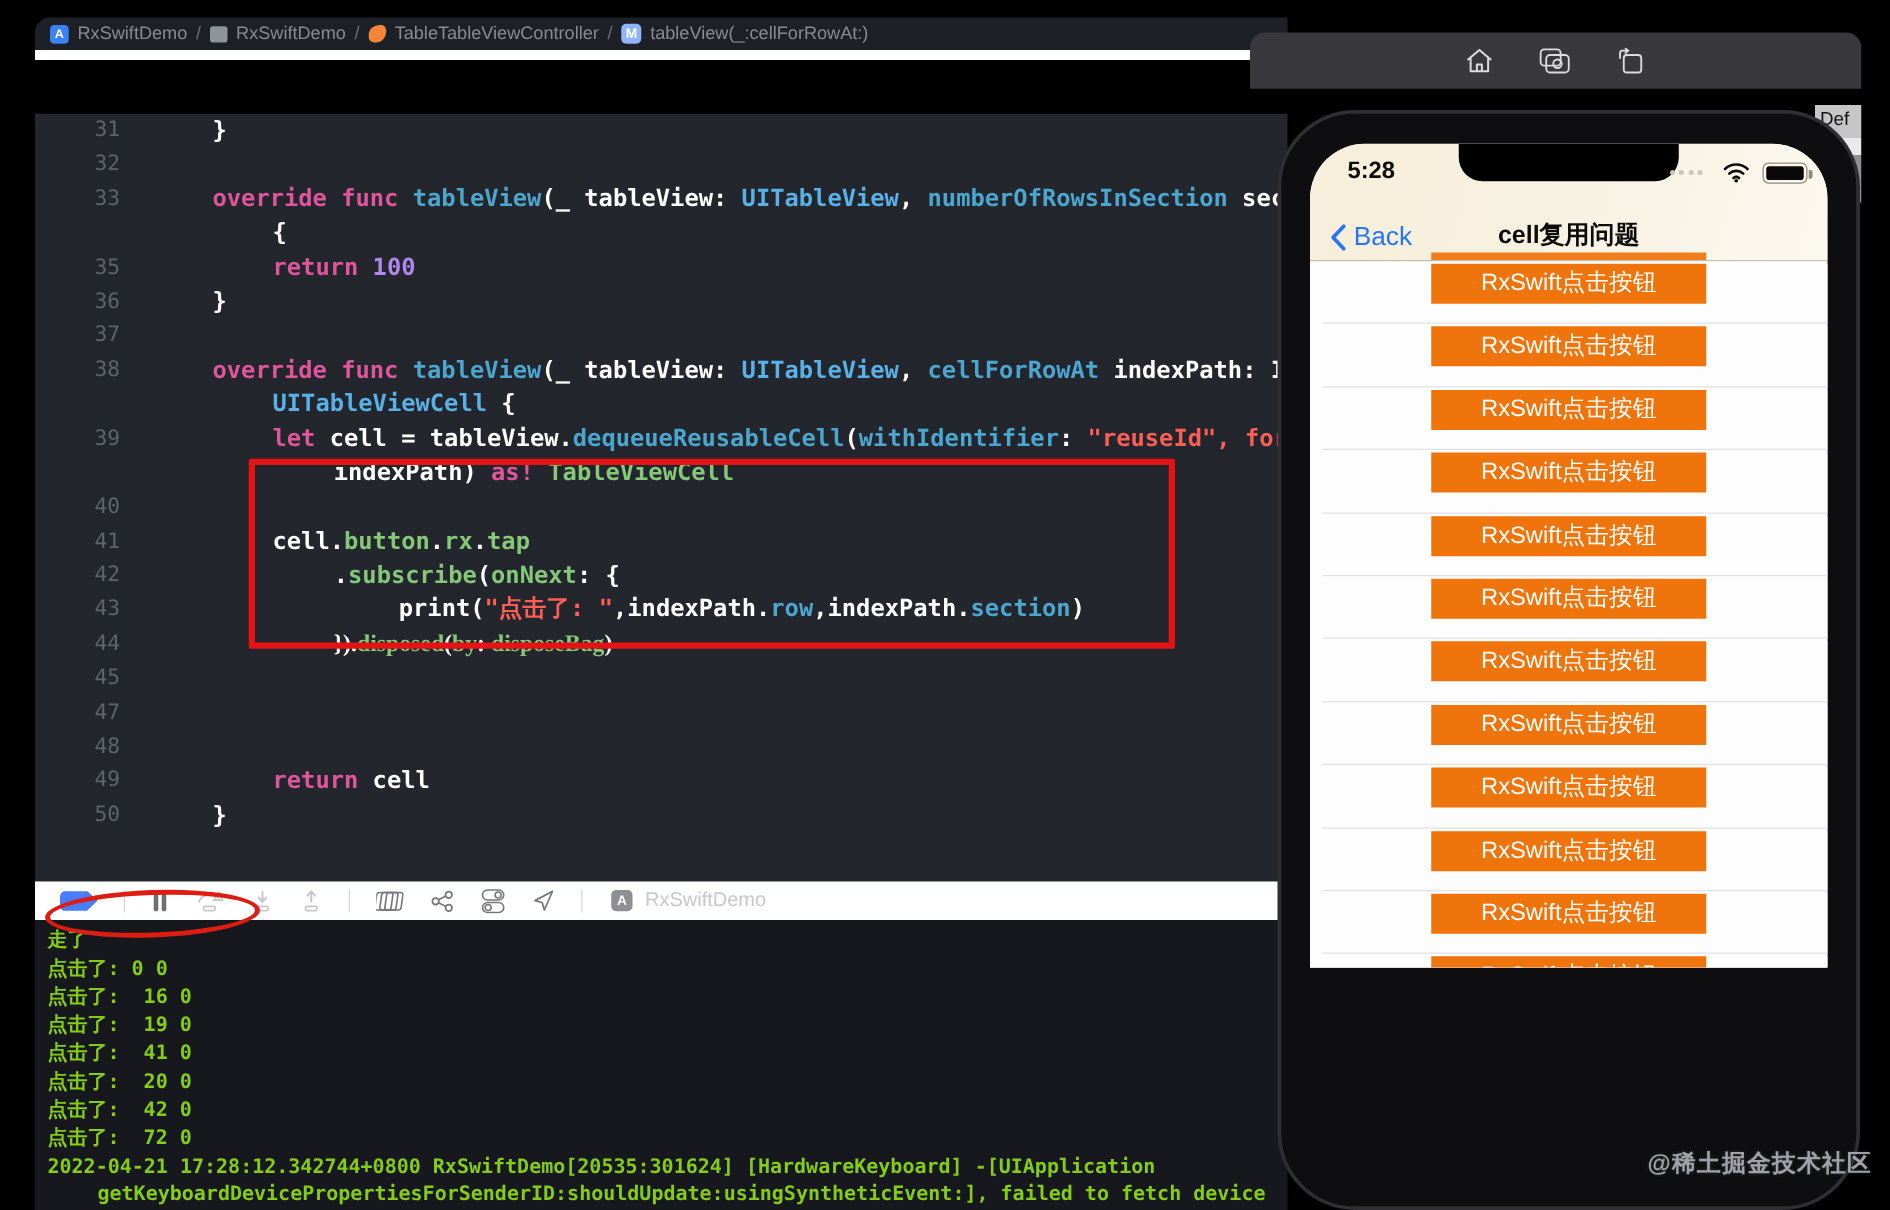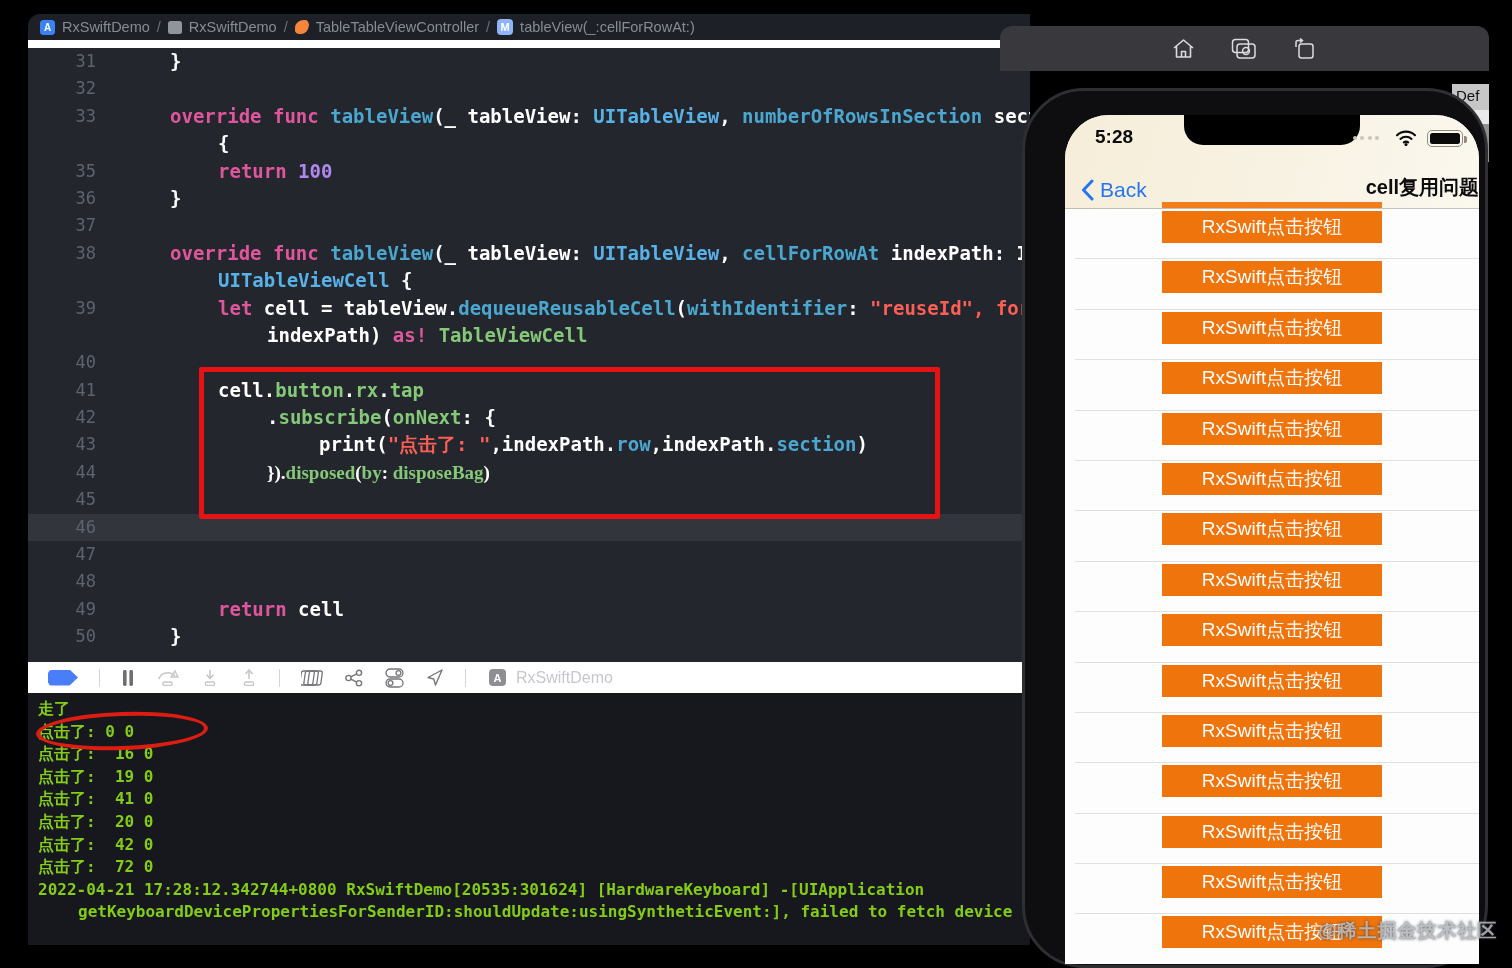--- a/index.html
+++ b/index.html
@@ -15,21 +15,21 @@
   .bc-sep { color:#6b7078; }
   .ic-app { width:15px; height:15px; background:#3b82f7; border-radius:3.5px; color:#fff;
             font-size:10px; font-weight:bold; display:flex; align-items:center; justify-content:center; }
   .ic-folder { width:14px; height:13px; background:#90949b; border-radius:2.5px; }
   .ic-swift { width:14px; height:14px; background:#f4863b; border-radius:70% 30% 65% 35% / 60% 40% 70% 30%; }
   .ic-method { width:16px; height:16px; background:#8fb4f9; border-radius:4px; color:#fff;
                font-size:11px; font-weight:bold; display:flex; align-items:center; justify-content:center; }
   .white-strip { height:8px; background:#ffffff; }
 
   .editor { height:614px; background:#23262d; position:relative; overflow:hidden;
-            font-family:"DejaVu Sans Mono", monospace; font-weight:bold; font-size:19px; }
+            font-family:"DejaVu Sans Mono", monospace; font-weight:bold; font-size:19px;margin-top:43px; }
   .code-row { height:27.4px; line-height:27.4px; white-space:pre; display:flex; }
   .code-row.hl { background:#32353c; }
   .gutter { width:68px; flex:0 0 68px; text-align:right; color:#5d646e;
             font-size:17px; font-weight:normal; }
   .code { white-space:pre; }
   .tk-pl { color:#ffffff; } .tk-kw { color:#e0569c; } .tk-mb { color:#4ba7cf; }
   .tk-ty { color:#58b2e8; } .tk-cmt { color:#5fc463; } .tk-fn { color:#84c878; }
   .tk-num { color:#af87ef; } .tk-str { color:#fc5f55; }
 
   .debugbar { height:31px; background:#ffffff; display:flex; align-items:center;
@@ -59,39 +59,39 @@
                   color:#111; font-size:15px; padding:3px 0 0 4px; }
 
   
   #sim-toolbar { position:absolute; left:1000px; top:26px; width:489px; height:45px;
                  background:#39383d; border-radius:12px 12px 0 0; z-index:3; }
   .sim-icons { position:absolute; left:172px; top:0; height:45px; display:flex;
                align-items:center; gap:36px; }
 
   #phone { position:absolute; left:1022px; top:88px; width:466px; height:880px; z-index:4;
            background:#0e0e10; border:3px solid #2e2e33; border-radius:62px; }
-  .screen { position:absolute; left:23px; top:24px; width:414px; height:849px;
-            border-radius:44px 44px 0 0; overflow:hidden; background:#fff;margin-left:17px; }
+  .screen { position:absolute; left:23px; top:24px; width:414px; height:659px;
+            border-radius:44px 44px 0 0; overflow:hidden; background:#fff; }
   .navarea { position:relative; height:94px;
              background:linear-gradient(105deg,#f6eed9 0%,#f8f2e3 55%,#fbf8ef 100%); }
   .notch { position:absolute; left:50%; top:0; transform:translateX(-50%); width:176px; height:30px;
            background:#000; border-radius:0 0 19px 19px; }
   .time { position:absolute; left:30px; top:11px; font-size:19px; font-weight:bold; color:#0c0c0d; }
   .celldots { position:absolute; right:100px; top:21px; display:flex; gap:3.5px; }
   .celldots i { width:4px; height:4px; border-radius:50%; background:#cbc5b2; }
   .wifi { position:absolute; right:62px; top:15px; }
   .battery { position:absolute; right:16px; top:15px; width:36px; height:17px;
              border:1.5px solid #8f8b7c; border-radius:5px; }
   .battery .fill { position:absolute; left:2px; top:2px; right:2px; bottom:2px;
                    background:#0a0a0a; border-radius:2.5px; }
   .battery .nub { position:absolute; right:-5px; top:5px; width:3px; height:7px;
                   background:#8f8b7c; border-radius:0 2px 2px 0; }
   .back-btn { position:absolute; left:16px; bottom:7px; display:flex; align-items:center;
               gap:6px; color:#2476f5; font-size:21px; }
-  .nav-title { position:absolute; left:0; right:0; bottom:8px; text-align:right;
+  .nav-title { position:absolute; left:0; right:0; bottom:8px; text-align:center;
                font-size:20px; font-weight:bold; color:#0c0c0d; }
   .peek-btn { position:absolute; left:50%; transform:translateX(-50%); bottom:1px;
               width:220px; height:6px; background:#f0740c; opacity:.93; }
   .nav-hairline { position:absolute; left:0; right:0; bottom:0; height:1px; background:rgba(60,60,67,.28); }
   .ptable { background:#fdfdfd; }
   .prow { position:relative; height:48.4px; background:#fdfdfd; }
   .prow .sep { position:absolute; left:10px; right:0; bottom:0; height:1px; background:#e1e1e3; }
   .cell-btn { display:block; margin:2px auto 0; width:220px; height:32px; line-height:32px;
               background:#f0740c; border:none; color:#fff; font-size:19px; text-align:center;
               font-family:"Liberation Sans", sans-serif; }
@@ -140,21 +140,20 @@
       <div class="code-row"><span class="gutter">38</span><span class="code" style="padding-left: 74px;"><span class="tk-kw">override</span><span class="tk-pl"> </span><span class="tk-kw">func</span><span class="tk-pl"> </span><span class="tk-mb">tableView</span><span class="tk-pl">(_ tableView: </span><span class="tk-ty">UITableView</span><span class="tk-pl">, </span><span class="tk-mb">cellForRowAt</span><span class="tk-pl"> indexPath: IndexPath) -&gt;</span></span></div>
       <div class="code-row"><span class="gutter"></span><span class="code" style="padding-left: 122px; text-align: right;"><span class="tk-ty">UITableViewCell</span><span class="tk-pl"> {</span></span></div>
       <div class="code-row"><span class="gutter">39</span><span class="code" style="padding-left: 122px;"><span class="tk-kw">let</span><span class="tk-pl"> cell = tableView.</span><span class="tk-mb">dequeueReusableCell</span><span class="tk-pl">(</span><span class="tk-mb">withIdentifier</span><span class="tk-pl">: </span><span class="tk-str">"reuseId", for:</span></span></div>
       <div class="code-row"><span class="gutter"></span><span class="code" style="padding-left: 171px;"><span class="tk-pl">indexPath) </span><span class="tk-kw">as!</span><span class="tk-pl"> </span><span class="tk-fn">TableViewCell</span></span></div>
       <div class="code-row"><span class="gutter">40</span><span class="code" style="padding-left: 74px;"></span></div>
       <div class="code-row"><span class="gutter">41</span><span class="code" style="padding-left: 122px;"><span class="tk-pl">cell.</span><span class="tk-fn">button</span><span class="tk-pl">.</span><span class="tk-fn">rx</span><span class="tk-pl">.</span><span class="tk-fn">tap</span></span></div>
       <div class="code-row"><span class="gutter">42</span><span class="code" style="padding-left: 171px;"><span class="tk-pl">.</span><span class="tk-fn">subscribe</span><span class="tk-pl">(</span><span class="tk-fn">onNext</span><span class="tk-pl">: {</span></span></div>
       <div class="code-row"><span class="gutter">43</span><span class="code" style="padding-left: 223px;"><span class="tk-pl">print(</span><span class="tk-str">"点击了: "</span><span class="tk-pl">,indexPath.</span><span class="tk-mb">row</span><span class="tk-pl">,indexPath.</span><span class="tk-mb">section</span><span class="tk-pl">)</span></span></div>
       <div class="code-row"><span class="gutter">44</span><span class="code" style="padding-left: 171px; font-family: Liberation Serif, serif;"><span class="tk-pl">}).</span><span class="tk-fn">disposed</span><span class="tk-pl">(</span><span class="tk-fn">by</span><span class="tk-pl">: </span><span class="tk-fn">disposeBag</span><span class="tk-pl">)</span></span></div>
       <div class="code-row"><span class="gutter">45</span><span class="code" style="padding-left: 74px;"></span></div>
-      <div class="code-row hl"><span class="gutter">46</span><span class="code" style="padding-left: 74px;"></span></div>
       <div class="code-row"><span class="gutter">47</span></div>
       <div class="code-row"><span class="gutter">48</span><span class="code" style="padding-left: 74px;"></span></div>
       <div class="code-row"><span class="gutter">49</span><span class="code" style="padding-left: 122px;"><span class="tk-kw">return</span><span class="tk-pl"> cell</span></span></div>
       <div class="code-row"><span class="gutter">50</span><span class="code" style="padding-left: 74px;"><span class="tk-pl">}</span></span></div>
     </div>
 
   <div class="debugbar">
     <span class="bp-toggle"></span>
     <span class="dbg-sep"></span>
     <svg class="dbg-svg" width="14" height="18" viewBox="0 0 14 18">

